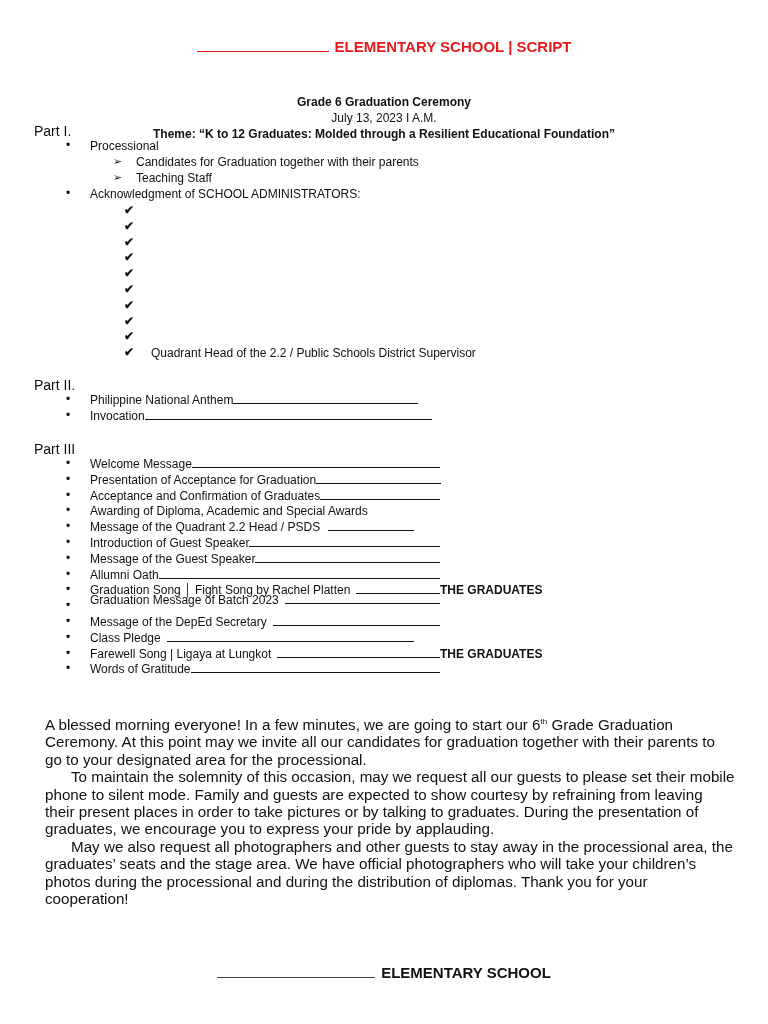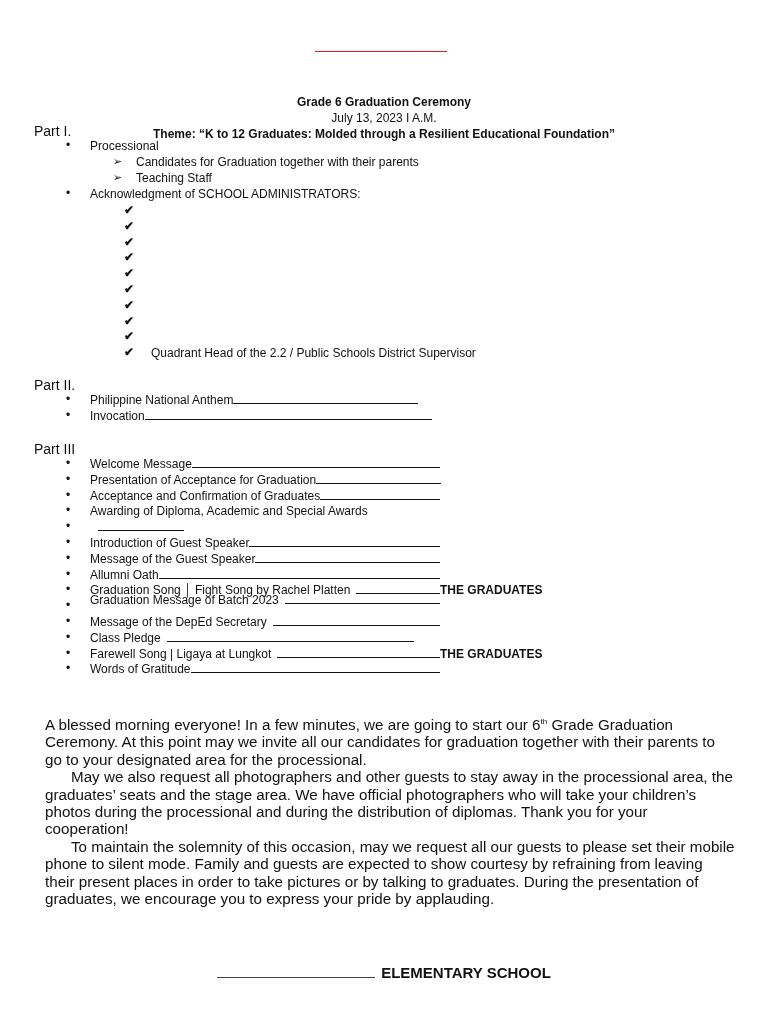--- a/index.html
+++ b/index.html
@@ -45,21 +45,21 @@
     font-size: 15px; font-weight: bold;
   }
   .footer .blank {
     display: inline-block; width: 158px; border-bottom: 1.5px solid #444; height: 1px; margin-right: 6px;
   }
 </style>
 </head>
 <body>
 
 <div class="header-title">
-  <span class="blank"></span>
+  <span class="blank"></span><span>ELEMENTARY SCHOOL | SCRIPT</span>
 </div>
 <div class="subtitle sub1">Grade 6 Graduation Ceremony</div>
 <div class="subtitle sub2">July 13, 2023 I A.M.</div>
 <div class="subtitle sub3">Theme: “K to 12 Graduates: Molded through a Resilient Educational Foundation”</div>
 
 <div class="part-label" style="top:123px">Part I.</div>
 
 <span class="bullet" style="top:138px">•</span>
 <div class="row text-l1" style="top:139px">Processional</div>
 
@@ -104,21 +104,21 @@
 <div id="part3">
     <span class="bullet" style="top: 456px;">•</span>
     <div class="row text-l1" style="top: 457px;"><span>Welcome Message</span><span class="line" style="margin-left: 0px; width: 248.172px;"></span></div>
     <span class="bullet" style="top: 471.8px;">•</span>
     <div class="row text-l1" style="top: 472.8px;"><span>Presentation of Acceptance for Graduation</span><span class="line" style="margin-left: 0px; width: 125.188px;"></span></div>
     <span class="bullet" style="top: 487.6px;">•</span>
     <div class="row text-l1" style="top: 488.6px;"><span>Acceptance and Confirmation of Graduates</span><span class="line" style="margin-left: 0px; width: 119.859px;"></span></div>
     <span class="bullet" style="top: 503.4px;">•</span>
     <div class="row text-l1" style="top: 504.4px;"><span>Awarding of Diploma, Academic and Special Awards</span></div>
     <span class="bullet" style="top: 519.2px;">•</span>
-    <div class="row text-l1" style="top: 520.2px;"><span class="line" style="margin-left: 8px; width: 85.8594px;"></span></div>
+    <div class="row text-l1" style="top: 520.2px;"><span>Message of the Quadrant 2.2 Head / PSDS</span><span class="line" style="margin-left: 8px; width: 85.8594px;"></span></div>
     <span class="bullet" style="top: 535px;">•</span>
     <div class="row text-l1" style="top: 536px;"><span>Introduction of Guest Speaker</span><span class="line" style="margin-left: 0px; width: 190.562px;"></span></div>
     <span class="bullet" style="top: 550.8px;">•</span>
     <div class="row text-l1" style="top: 551.8px;"><span>Message of the Guest Speaker</span><span class="line" style="margin-left: 0px; width: 184.562px;"></span></div>
     <span class="bullet" style="top: 566.6px;">•</span>
     <div class="row text-l1" style="top: 567.6px;"><span>Allumni Oath</span><span class="line" style="margin-left: 0px; width: 281.297px;"></span></div>
     <span class="bullet" style="top: 582.4px;">•</span>
     <div class="row text-l1" style="top: 583.4px;"><span>Graduation Song │ Fight Song by Rachel Platten</span><span class="line" style="margin-left: 6px; width: 83.6719px;"></span><span class="role">THE GRADUATES</span></div>
     <span class="bullet" style="top: 598.2px;">•</span>
     <div class="row text-l1" style="top: 582px; margin-top: 11px;"><span>Graduation Message of Batch 2023</span><span class="line" style="margin-left: 6px; width: 155.203px;"></span></div>
@@ -127,19 +127,19 @@
     <span class="bullet" style="top: 629.8px;">•</span>
     <div class="row text-l1" style="top: 630.8px; text-align: center;"><span>Class Pledge</span><span class="line" style="margin-left: 6px; width: 247.281px;"></span></div>
     <span class="bullet" style="top: 645.6px;">•</span>
     <div class="row text-l1" style="top: 646.6px;"><span>Farewell Song | Ligaya at Lungkot</span><span class="line" style="margin-left: 6px; width: 162.766px;"></span><span class="role">THE GRADUATES</span></div>
     <span class="bullet" style="top: 661.4px;">•</span>
     <div class="row text-l1" style="top: 662.4px;"><span>Words of Gratitude</span><span class="line" style="margin-left: 0px; width: 249.5px;"></span></div>
   </div>
 
 <div class="para" style="top:716px">
   <p><span> A blessed morning everyone! In a few minutes, we are going to start our 6</span><sup>th</sup><span> Grade Graduation Ceremony. At this point may we invite all our candidates for graduation together with their parents to go to your designated area for the processional.</span></p>
+  <p class="indent">To maintain the solemnity of this occasion, may we request all our guests to please set their mobile phone to silent mode. Family and guests are expected to show courtesy by refraining from leaving their present places in order to take pictures or by talking to graduates. During the presentation of graduates, we encourage you to express your pride by applauding.</p>
   <p class="indent">May we also request all photographers and other guests to stay away in the processional area, the graduates’ seats and the stage area. We have official photographers who will take your children’s photos during the processional and during the distribution of diplomas. Thank you for your cooperation!</p>
-  <p class="indent">To maintain the solemnity of this occasion, may we request all our guests to please set their mobile phone to silent mode. Family and guests are expected to show courtesy by refraining from leaving their present places in order to take pictures or by talking to graduates. During the presentation of graduates, we encourage you to express your pride by applauding.</p>
 </div>
 
 <div class="footer">
   <span class="blank"></span><span>ELEMENTARY SCHOOL</span>
 </div>
 
 </body></html>

